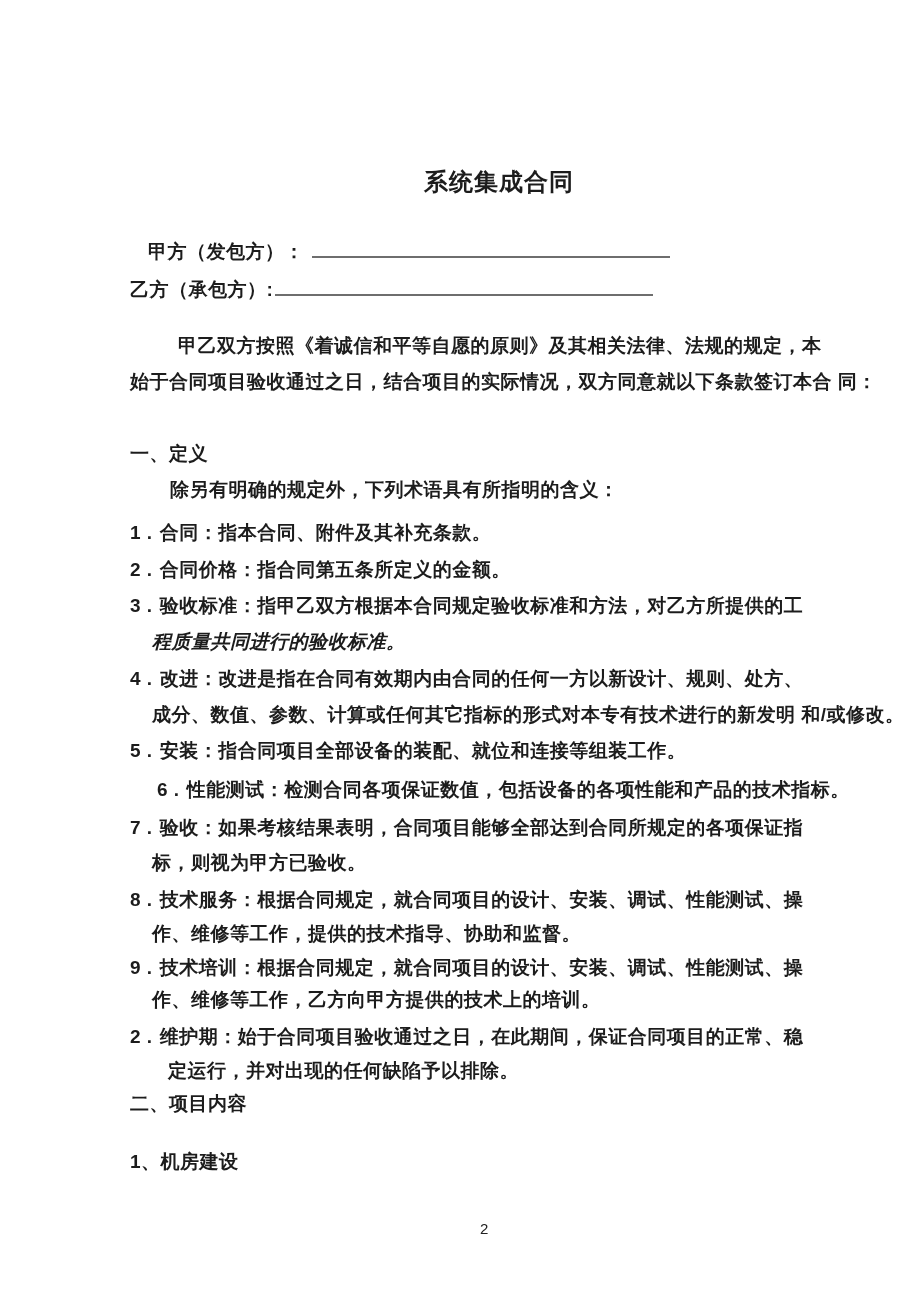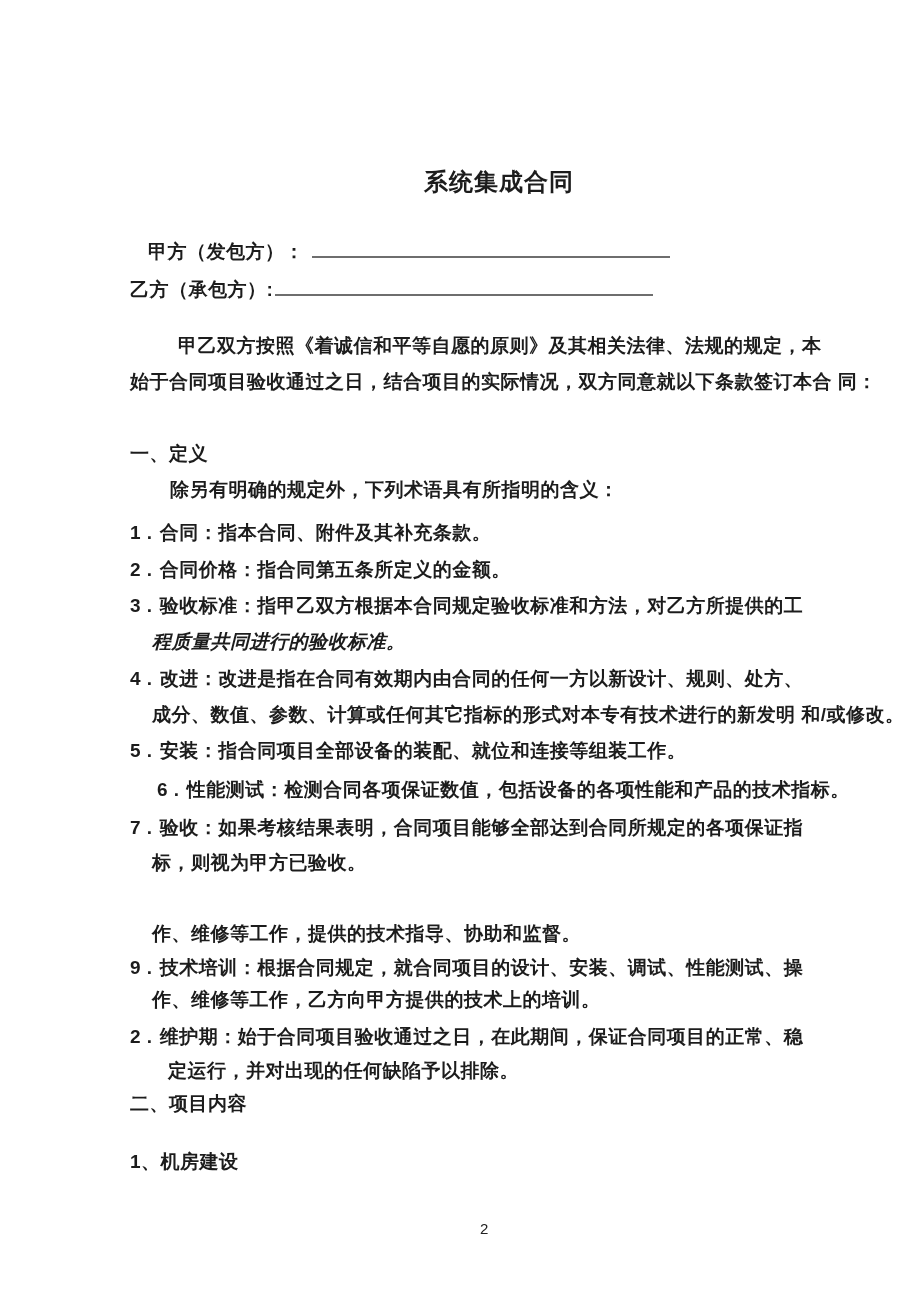--- a/index.html
+++ b/index.html
@@ -93,20 +93,23 @@
 
   <div class="ln" style="top:779px; left:130px;margin-left:27px;">
     <span class="marker">6 .</span><span>性能测试：检测合同各项保证数值，包括设备的各项性能和产品的技术指标。</span>
   </div>
 
   <div class="ln" style="top:817px; left:130px;">
     <span class="marker">7 .</span><span>验收：如果考核结果表明，合同项目能够全部达到合同所规定的各项保证指</span>
   </div>
   <div class="ln" style="top:852px; left:152px;">标，则视为甲方已验收。</div>
 
+  <div class="ln" style="top:889px; left:130px;">
+    <span class="marker">8 .</span><span>技术服务：根据合同规定，就合同项目的设计、安装、调试、性能测试、操</span>
+  </div>
   <div class="ln" style="top:923px; left:152px;">作、维修等工作，提供的技术指导、协助和监督。</div>
 
   <div class="ln" style="top:957px; left:130px;">
     <span class="marker">9 .</span><span>技术培训：根据合同规定，就合同项目的设计、安装、调试、性能测试、操</span>
   </div>
   <div class="ln" style="top:989px; left:152px;">作、维修等工作，乙方向甲方提供的技术上的培训。</div>
 
   <div class="ln" style="top:1026px; left:130px;">
     <span class="marker">2 .</span><span>维护期：始于合同项目验收通过之日，在此期间，保证合同项目的正常、稳</span>
   </div>

